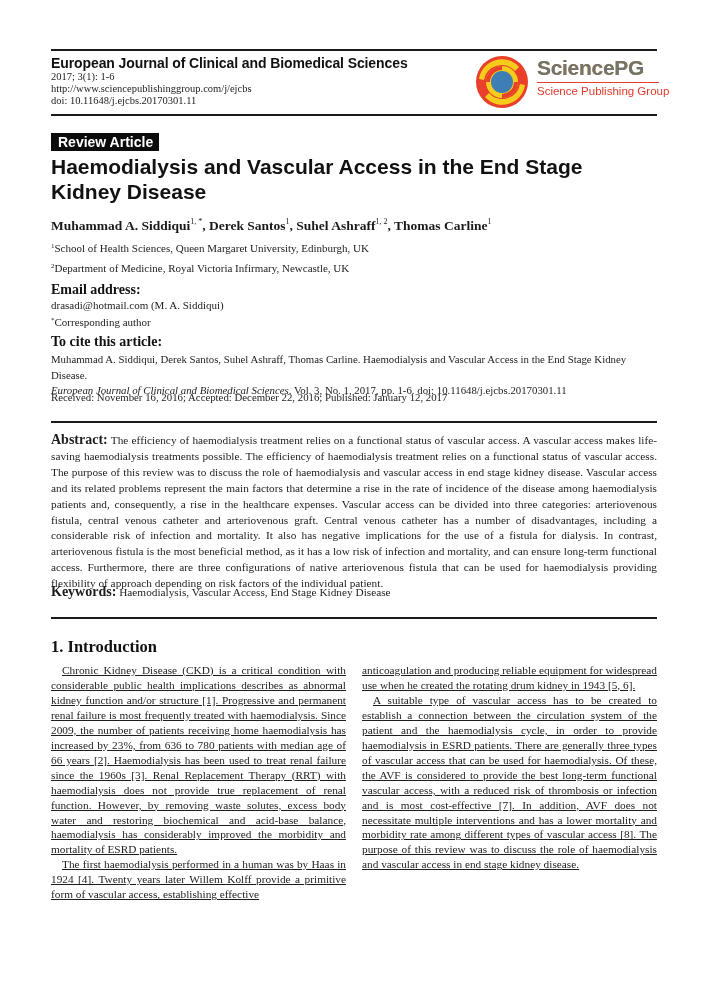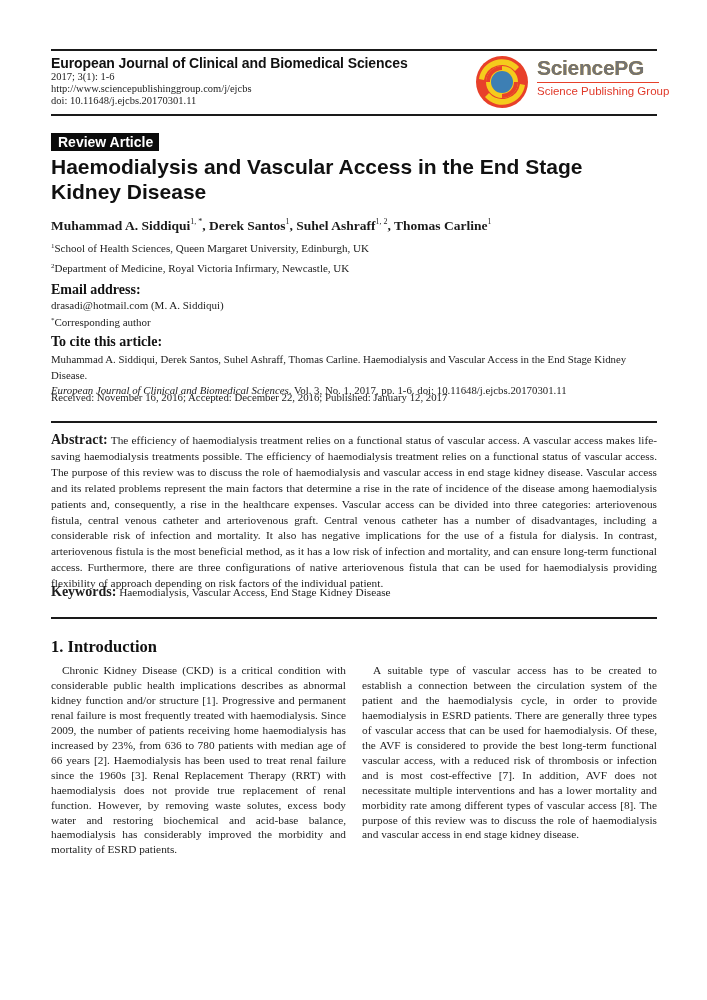--- a/index.html
+++ b/index.html
@@ -51,21 +51,21 @@
     .abstract { position: absolute; left: 0; top: 432px; width: 606px; font-size: 11.3px; line-height: 15.9px; text-align: justify; color: #1d1d1d; }
     .abstract .abs-label { font-weight: bold; font-size: 14px; }
     .keywords { position: absolute; left: 0; top: 584px; font-size: 11.3px; color: #1d1d1d; white-space: nowrap; }
     .keywords .kw-label { font-weight: bold; font-size: 14px; }
 
     .rule-bottom { position: absolute; left: 0; top: 617px; width: 606px; height: 2px; background: #1a1a1a; }
 
     .intro-heading { position: absolute; left: 0; top: 637px; font-weight: bold; font-size: 16.5px; color: #111; }
 
     
-    .col { position: absolute; top: 663px; width: 295px; font-size: 11.3px; line-height: 14.95px; text-align: justify; color: #1d1d1d; hyphens: none; }
+    .col { position: absolute; top: 663px; width: 295px; font-size: 11.3px; line-height: 14.95px; text-align: justify; color: #1d1d1d; hyphens: none; text-decoration: underline; }
     .col-left { left: 0; }
     .col-right { left: 311px; }
     .col p { text-indent: 11px; }
     .col p.noindent { text-indent: 0; }
   </style>
 </head>
 <body>
 
 <div class="page">
 
@@ -137,19 +137,21 @@
   <div class="keywords">
     <span class="kw-label">Keywords:</span><span> Haemodialysis, Vascular Access, End Stage Kidney Disease</span>
   </div>
 
   <div class="rule-bottom"></div>
 
   <h2 class="intro-heading">1. Introduction</h2>
 
   <div class="col col-left">
     <p>Chronic Kidney Disease (CKD) is a critical condition with considerable public health implications describes as abnormal kidney function and/or structure [1]. Progressive and permanent renal failure is most frequently treated with haemodialysis. Since 2009, the number of patients receiving home haemodialysis has increased by 23%, from 636 to 780 patients with median age of 66 years [2]. Haemodialysis has been used to treat renal failure since the 1960s [3]. Renal Replacement Therapy (RRT) with haemodialysis does not provide true replacement of renal function. However, by removing waste solutes, excess body water and restoring biochemical and acid-base balance, haemodialysis has considerably improved the morbidity and mortality of ESRD patients.</p>
+    <p>The first haemodialysis performed in a human was by Haas in 1924 [4]. Twenty years later Willem Kolff provide a primitive form of vascular access, establishing effective</p>
   </div>
 
   <div class="col col-right">
+    <p class="noindent">anticoagulation and producing reliable equipment for widespread use when he created the rotating drum kidney in 1943 [5, 6].</p>
     <p>A suitable type of vascular access has to be created to establish a connection between the circulation system of the patient and the haemodialysis cycle, in order to provide haemodialysis in ESRD patients. There are generally three types of vascular access that can be used for haemodialysis. Of these, the AVF is considered to provide the best long-term functional vascular access, with a reduced risk of thrombosis or infection and is most cost-effective [7]. In addition, AVF does not necessitate multiple interventions and has a lower mortality and morbidity rate among different types of vascular access [8]. The purpose of this review was to discuss the role of haemodialysis and vascular access in end stage kidney disease.</p>
   </div>
 
 </div>
 
 </body></html>

